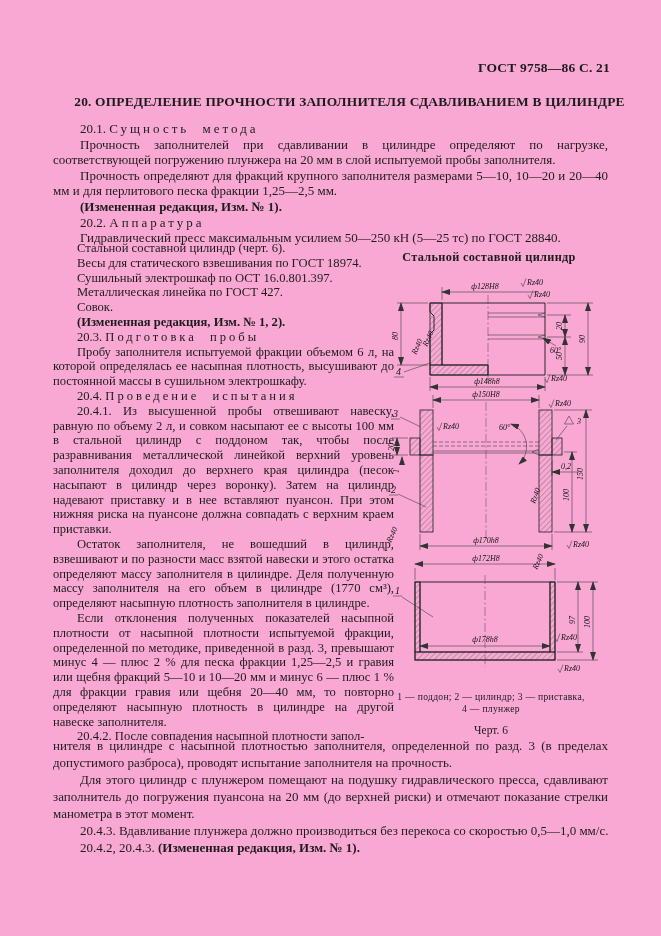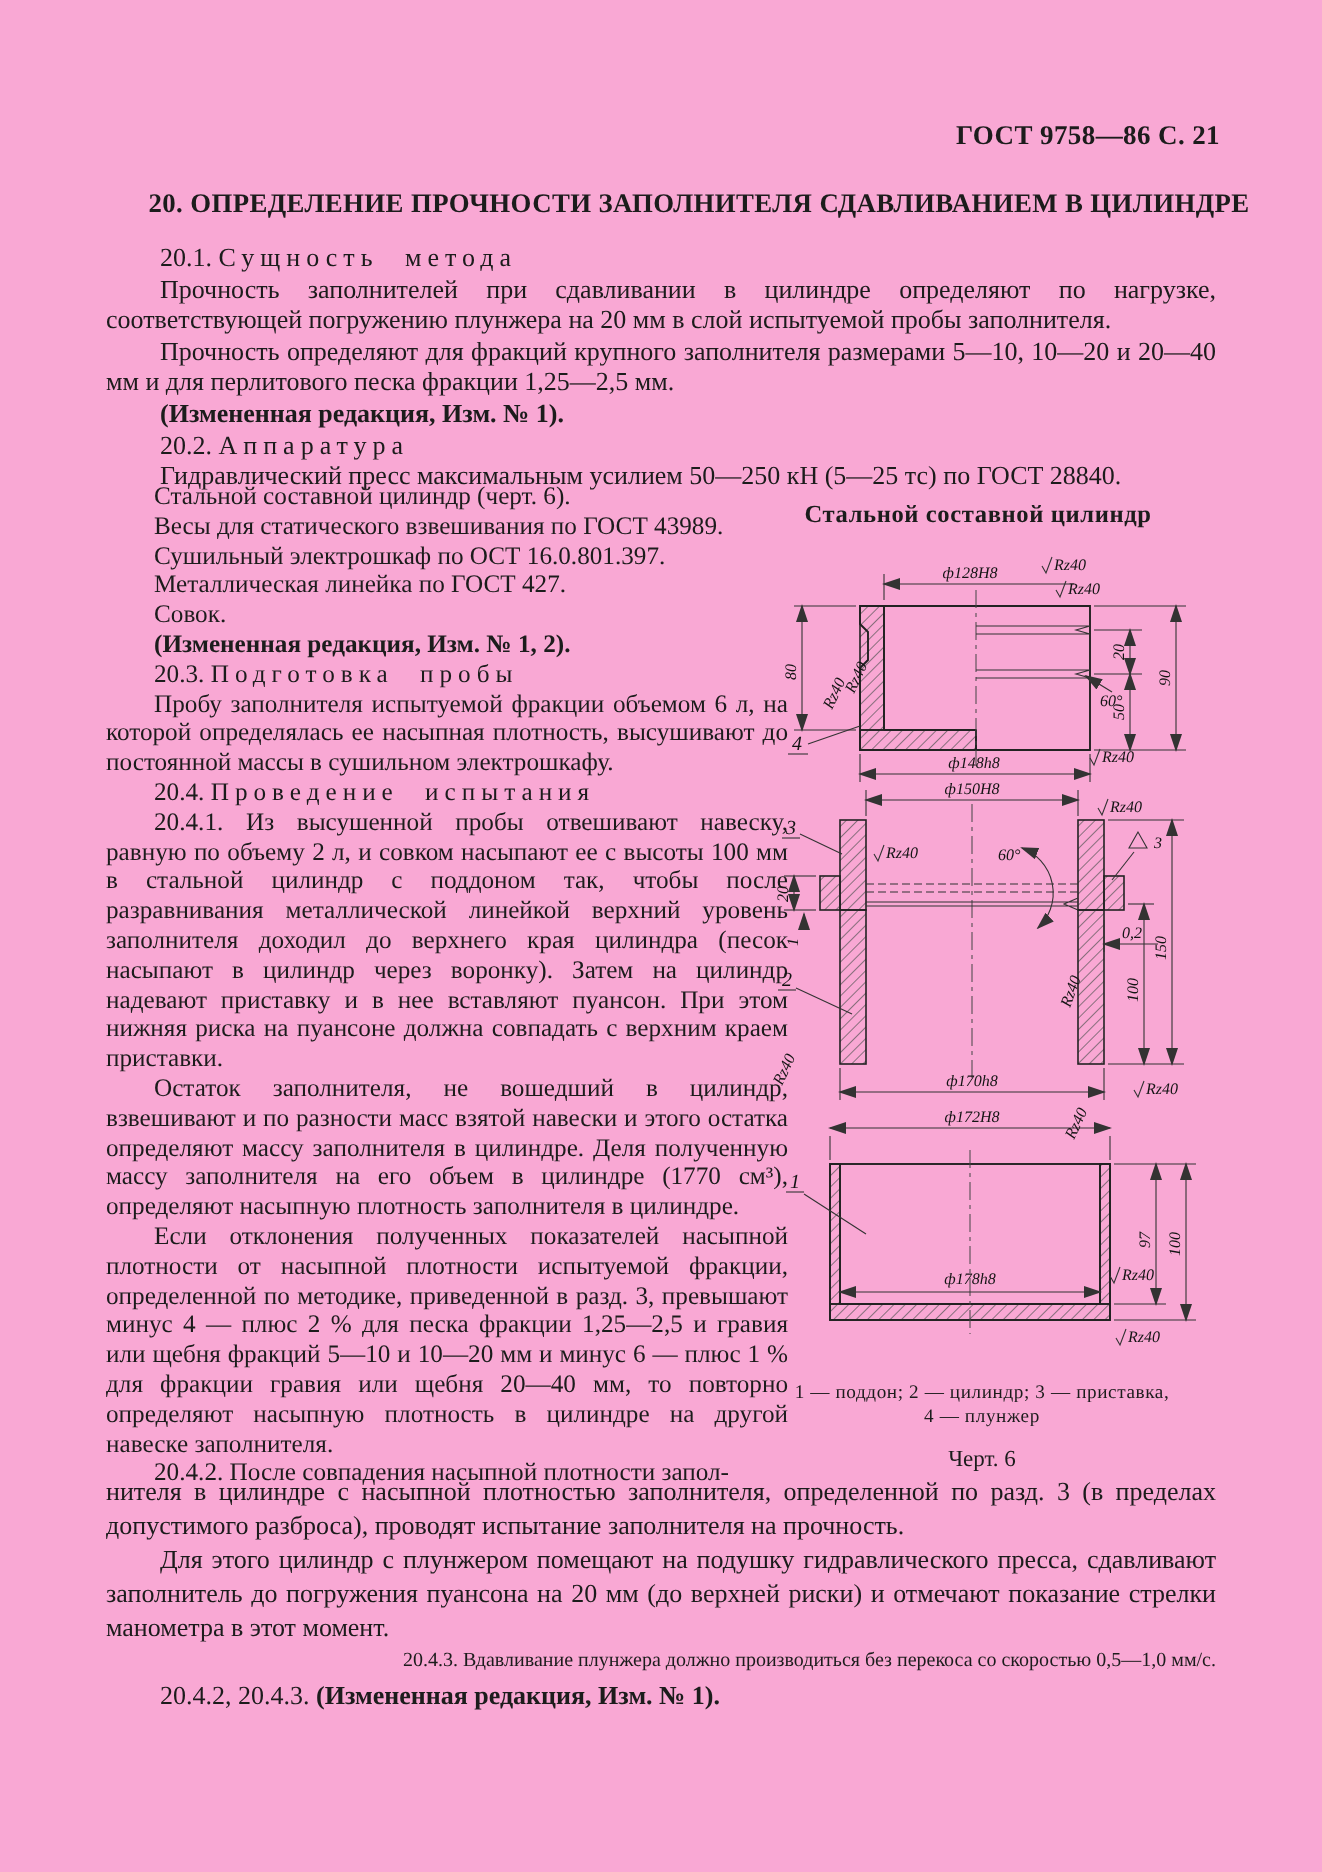--- a/index.html
+++ b/index.html
@@ -9,21 +9,21 @@
   .gost-header{position:absolute;top:60px;right:51px;font-size:13.5px;font-weight:bold;letter-spacing:.2px;}
   .doc-title{position:absolute;top:94px;left:0;right:0;text-align:center;font-size:13.4px;font-weight:bold;letter-spacing:.2px;padding-left:38px;}
   .intro{position:absolute;top:121px;left:53px;width:555px;font-size:13px;line-height:15.6px;}
   .intro p,.leftcol p,.bottom p{margin:0;text-align:justify;text-indent:27px;}
   p.h{text-align:left;}
   .hsp{letter-spacing:3px;word-spacing:7px;margin-top:36px;}
   .leftcol{position:absolute;top:241px;left:53px;width:341px;font-size:12.6px;line-height:14.8px;}
   .leftcol p.item{text-align:left;text-indent:24px;}
   .leftcol p{text-indent:24px;}
   .bottom{position:absolute;top:737px;left:53px;width:555px;font-size:13px;line-height:17px;}
-  .bottom p.tight{white-space:nowrap;text-align:right;font-size:10px;}
+  .bottom p.tight{white-space:nowrap;text-align:right;font-size:13px;}
   .figure{position:absolute;top:244px;left:383px;width:252px;height:510px;}
   .fig-title{position:absolute;top:6px;left:0;width:212px;text-align:center;
              font-size:12.3px;font-weight:bold;letter-spacing:.3px;}
   .fig-svg{position:absolute;left:2px;top:6px;}
   .fig-legend{position:absolute;left:0;width:216px;text-align:center;font-size:9.6px;letter-spacing:.3px;}
   .lg1{top:447px;} .lg2{top:459px;}
   .fig-caption{position:absolute;top:480px;left:0;width:216px;text-align:center;font-size:11.5px;}
   svg text{font-family:"Liberation Serif",serif;font-style:italic;font-size:8px;fill:#141414;}
   svg text.pl{font-size:10px;}
   svg .o{stroke:#222;stroke-width:.95;fill:none;}
@@ -44,21 +44,21 @@
     <p class="h"><span>20.1.</span> <span class="hsp">Сущность метода</span></p>
     <p>Прочность заполнителей при сдавливании в цилиндре определяют по нагрузке, соответствующей погружению плунжера на 20 мм в слой испытуемой пробы заполнителя.</p>
     <p>Прочность определяют для фракций крупного заполнителя размерами 5—10, 10—20 и 20—40 мм и для перлитового песка фракции 1,25—2,5 мм.</p>
     <p class="b">(Измененная редакция, Изм. № 1).</p>
     <p class="h"><span>20.2.</span> <span class="hsp">Аппаратура</span></p>
     <p>Гидравлический пресс максимальным усилием 50—250 кН (5—25 тс) по ГОСТ 28840.</p>
   </div>
 
   <div class="leftcol">
     <p class="item">Стальной составной цилиндр (черт. 6).</p>
-    <p class="item">Весы для статического взвешивания по ГОСТ 43989.</p>
+    <p class="item">Весы для статического взвешивания по ГОСТ 18974.</p>
     <p class="item">Сушильный электрошкаф по ОСТ 16.0.801.397.</p>
     <p class="item">Металлическая линейка по ГОСТ 427.</p>
     <p class="item">Совок.</p>
     <p class="item b">(Измененная редакция, Изм. № 1, 2).</p>
     <p class="h"><span>20.3.</span> <span class="hsp">Подготовка пробы</span></p>
     <p>Пробу заполнителя испытуемой фракции объемом 6 л, на которой определялась ее насыпная плотность, высушивают до постоянной массы в сушильном электрошкафу.</p>
     <p class="h"><span>20.4.</span> <span class="hsp">Проведение испытания</span></p>
     <p>20.4.1. Из высушенной пробы отвешивают навеску, равную по объему 2 л, и совком насыпают ее с высоты 100 мм в стальной цилиндр с поддоном так, чтобы после разравнивания металлической линейкой верхний уровень заполнителя доходил до верхнего края цилиндра (песок насыпают в цилиндр через воронку). Затем на цилиндр надевают приставку и в нее вставляют пуансон. При этом нижняя риска на пуансоне должна совпадать с верхним краем приставки.</p>
     <p>Остаток заполнителя,  не вошедший  в цилиндр, взвешивают и по разности масс взятой навески и этого остатка определяют массу заполнителя в цилиндре. Деля полученную массу заполнителя на его объем в цилиндре (1770 см³), определяют насыпную плотность заполнителя в цилиндре.</p>
     <p>Если отклонения полученных показателей насыпной плотности от насыпной плотности испытуемой фракции, определенной по методике, приведенной в разд. 3, превышают минус 4 — плюс 2 % для песка фракции 1,25—2,5 и гравия или щебня фракций 5—10 и 10—20 мм и минус 6 — плюс 1 % для фракции гравия или щебня 20—40 мм, то повторно определяют насыпную плотность в цилиндре на другой навеске заполнителя.</p>

